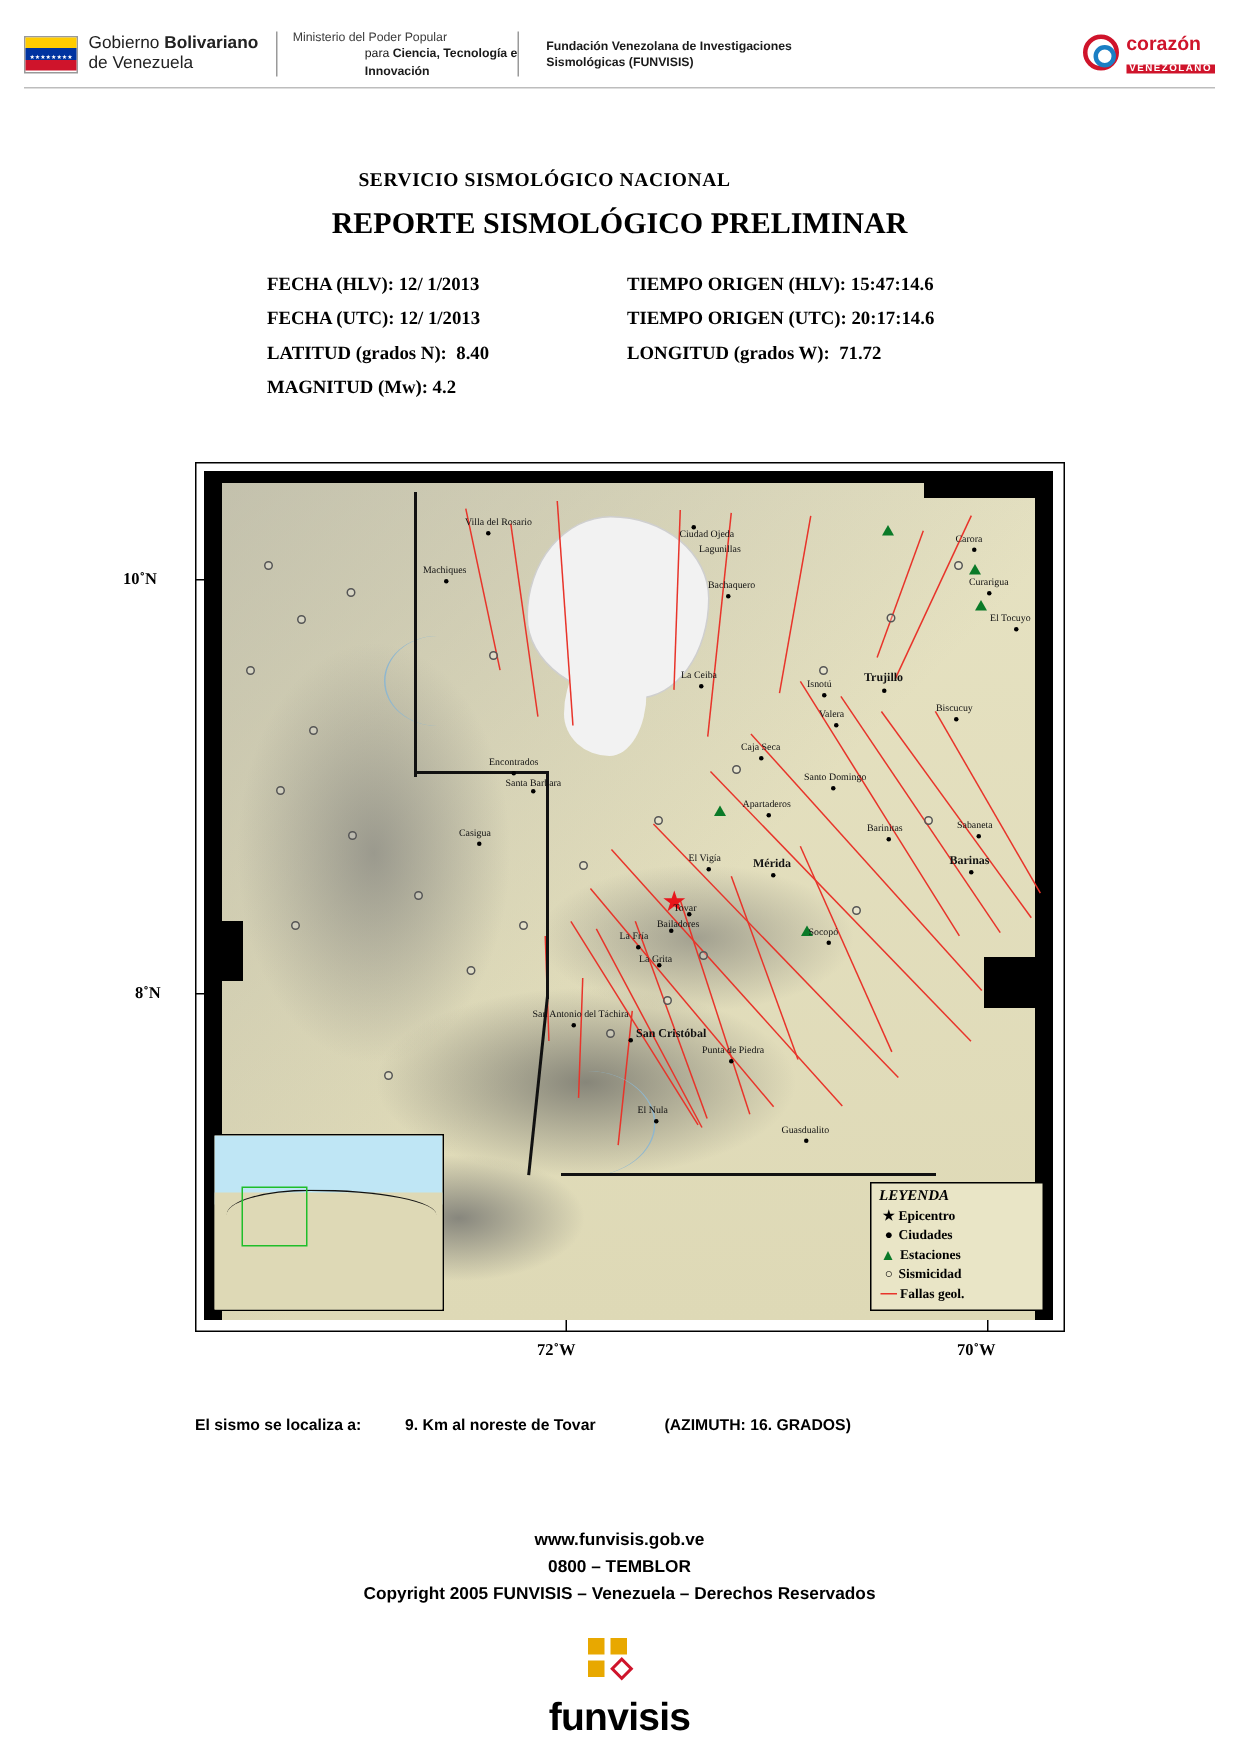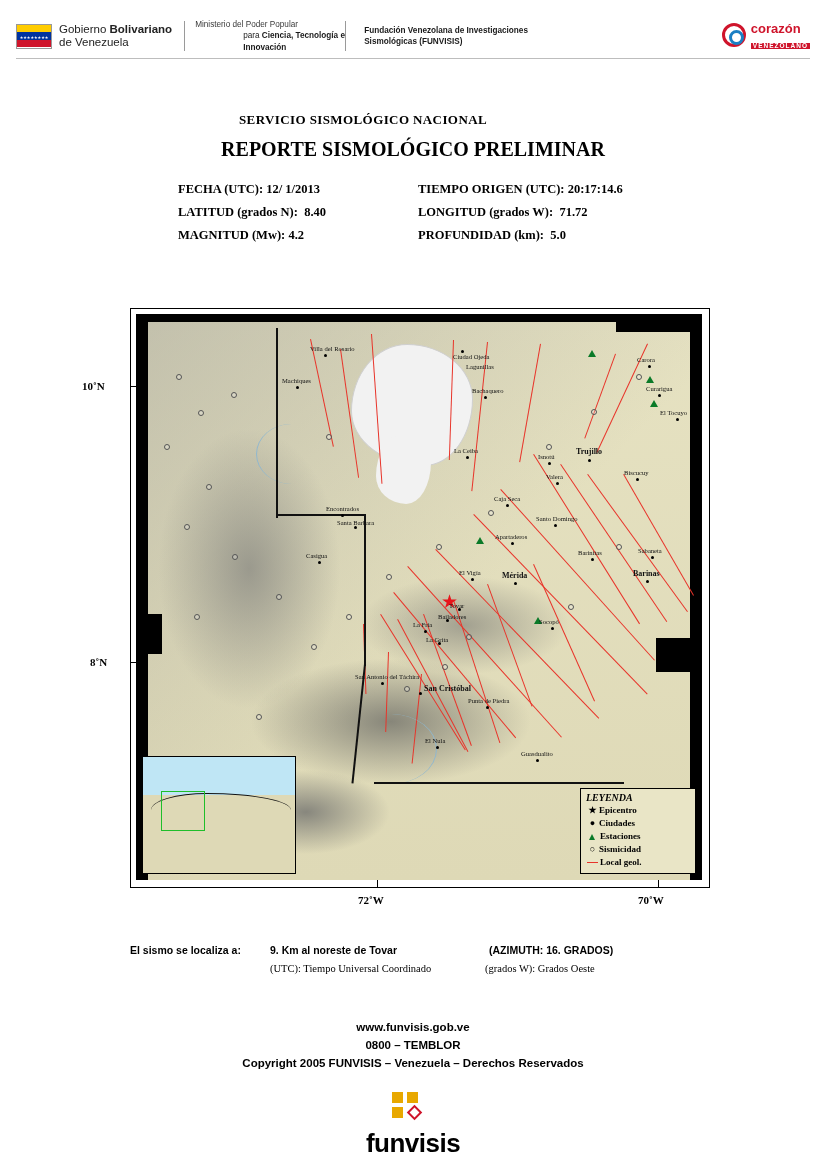--- a/index.html
+++ b/index.html
@@ -375,21 +375,21 @@
   
   .loc {
     position: absolute;
     top: 944px;
     left: 130px;
     width: 580px;
     font-size: 11.5px;
   }
   .loc .lrow { display: flex; margin-bottom: 7px; }
   .loc .l-lead { width: 140px; font-weight: bold; font-family: "Liberation Sans", sans-serif; font-size: 10.5px;}
-  .loc .l-mid   { width: 219px; font-weight: bold; font-family: "Liberation Sans", sans-serif; font-size: 10.5px;}
+  .loc .l-mid   { width: 173px; font-weight: bold; font-family: "Liberation Sans", sans-serif; font-size: 10.5px;}
   .loc .l-az    { font-weight: bold; font-family: "Liberation Sans", sans-serif; font-size: 10.5px;}
   .loc .note-l  { width: 140px; }
   .loc .note-m  { width: 215px; font-size: 10.5px; }
   .loc .note-r  { font-size: 10.5px; }
 
   
   .footer {
     position: absolute;
     top: 1018px;
     width: 826px;
@@ -476,30 +476,33 @@
     </div>
   </div>
 </div>
 <div class="hdr-rule"></div>
 
 <div class="subtitle">SERVICIO SISMOLÓGICO NACIONAL</div>
 <div class="title">REPORTE SISMOLÓGICO PRELIMINAR</div>
 
 <div class="params">
   <div class="row">
+    <div class="c-left"><span>FECHA (HLV):</span> <span>12/ 1/2013</span></div>
+    <div class="c-right"><span>TIEMPO ORIGEN (HLV):</span> <span>15:47:14.6</span></div>
+  </div>
+  <div class="row">
     <div class="c-left"><span>FECHA (UTC):</span> <span>12/ 1/2013</span></div>
     <div class="c-right"><span>TIEMPO ORIGEN (UTC):</span> <span>20:17:14.6</span></div>
   </div>
   <div class="row">
     <div class="c-left"><span>LATITUD (grados N):</span>&nbsp; <span>8.40</span></div>
     <div class="c-right"><span>LONGITUD (grados W):</span>&nbsp; <span>71.72</span></div>
   </div>
   <div class="row">
     <div class="c-left"><span>MAGNITUD (Mw):</span> <span>4.2</span></div>
-    <div class="c-right"><span>PROFUNDIDAD (km):</span>&nbsp; <span>5.0</span></div>
   </div>
 </div>
 
 <div class="map-wrap">
   <div class="map-frame"></div>
 
   <div class="axis-lbl" style="left:-48px; top:72px;">10˚N</div>
   <div class="axis-lbl" style="left:-40px; top:348px;">8˚N</div>
   <div class="axis-lbl" style="left:228px; top:586px;">72˚W</div>
   <div class="axis-lbl" style="left:508px; top:586px;">70˚W</div>
@@ -711,36 +714,31 @@
       <div class="lg-row">
         <span class="sym-tri"></span>
         <span>Estaciones</span>
       </div>
       <div class="lg-row">
         <span class="sym">○</span>
         <span>Sismicidad</span>
       </div>
       <div class="lg-row">
         <span class="sym-line"></span>
-        <span>Local geol.</span>
+        <span>Fallas geol.</span>
       </div>
     </div>
   </div>
 </div>
 
 <div class="loc">
   <div class="lrow">
     <div class="l-lead">El sismo se localiza a:</div>
     <div class="l-mid">9. Km al noreste  de Tovar</div>
     <div class="l-az">(AZIMUTH:  16. GRADOS)</div>
-  </div>
-  <div class="lrow">
-    <div class="note-l"></div>
-    <div class="note-m">(UTC): Tiempo Universal Coordinado</div>
-    <div class="note-r">(grados W): Grados Oeste</div>
   </div>
 </div>
 
 <div class="footer">
   <div>www.funvisis.gob.ve</div>
   <div>0800 – TEMBLOR</div>
   <div>Copyright 2005 FUNVISIS – Venezuela – Derechos Reservados</div>
 </div>
 
 <div class="logo">

